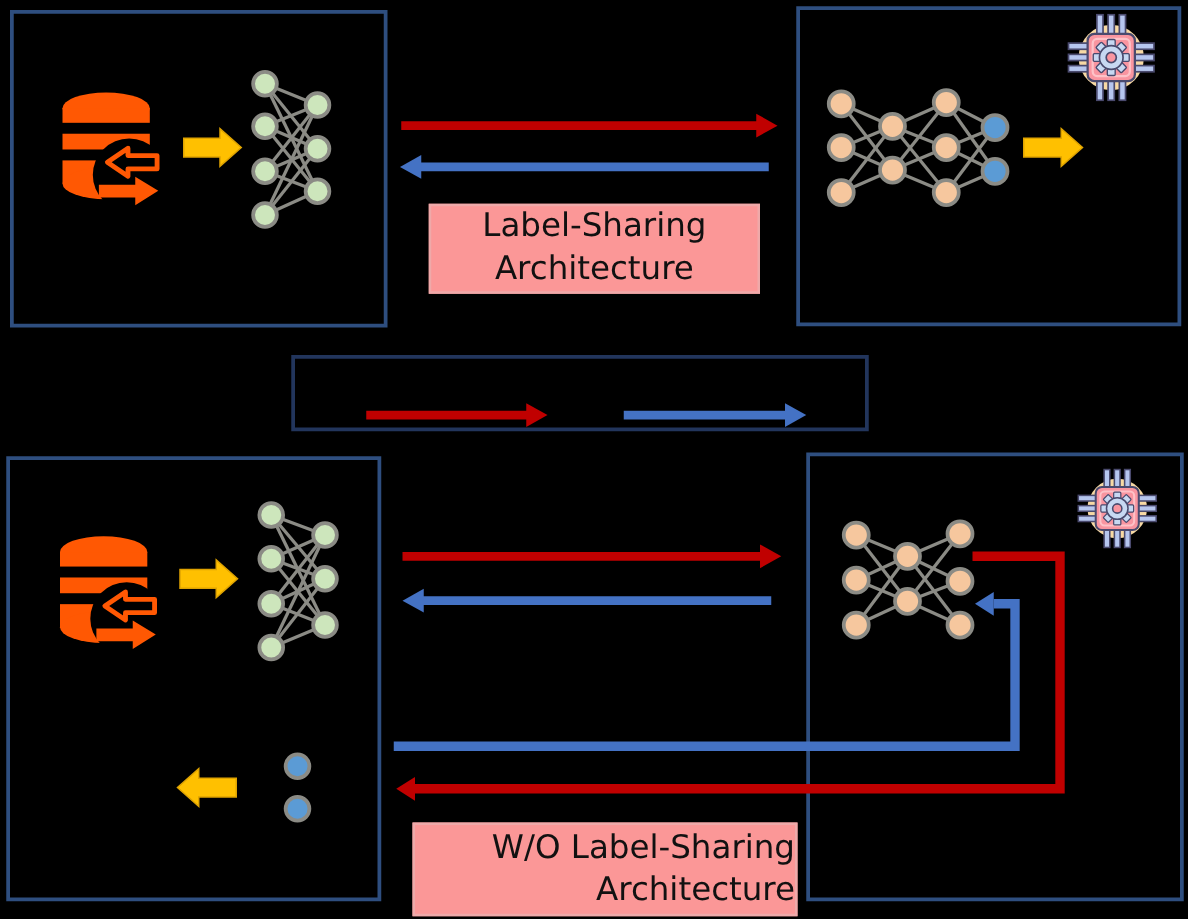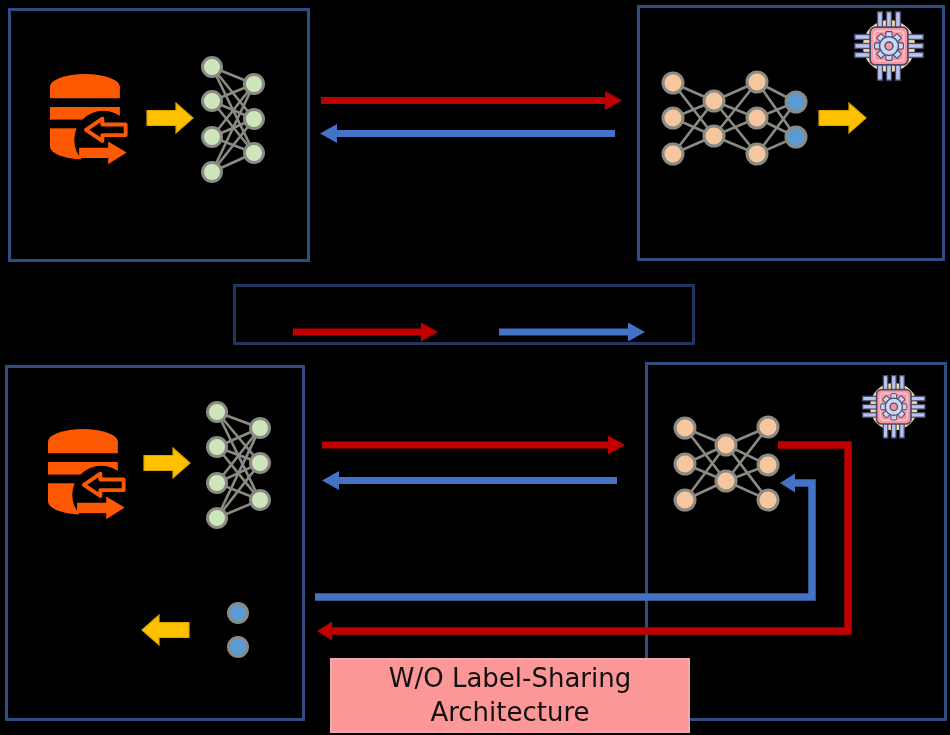--- a/index.html
+++ b/index.html
@@ -18,21 +18,21 @@
     border:2px solid #EFA9A9;
     color:#111;
     display:flex;
     align-items:center;
     justify-content:center;
     text-align:center;
     font-size:26px;
     line-height:1.3;
   }
   .label-box.top{left:343px;top:163px;width:265px;height:72px;}
-  .label-box.bottom{left:330px;top:658px;width:360px;height:75px;}
+  .label-box.bottom{left:330px;top:658px;width:308px;height:75px;text-align:right;}
 </style>
 </head>
 <body>
 
 <div class="canvas">
 
   <svg id="diagram-svg" width="950" height="735" viewBox="0 0 950 735">
     <defs>
 
       <g id="db-icon">
@@ -218,16 +218,17 @@
           <circle cx="238" cy="613" r="9.5" fill="#5B9BD5" stroke="#8B8B85" stroke-width="3"></circle>
           <circle cx="238" cy="647" r="9.5" fill="#5B9BD5" stroke="#8B8B85" stroke-width="3"></circle>
         </g>
         <use transform="translate(50,74) scale(0.97)" href="#db-icon" xlink:href="#db-icon"></use>
         <use transform="translate(48,429) scale(0.97)" href="#db-icon" xlink:href="#db-icon"></use>
         <use transform="translate(853,10) scale(0.9)" href="#chip-icon" xlink:href="#chip-icon"></use>
         <use transform="translate(861,374) scale(0.82)" href="#chip-icon" xlink:href="#chip-icon"></use>
       </g>
   </svg>
 
+  <div class="label-box top">Label-Sharing Architecture</div>
 
   <div class="label-box bottom">W/O Label-Sharing Architecture</div>
 
 </div>
 
 </body></html>

